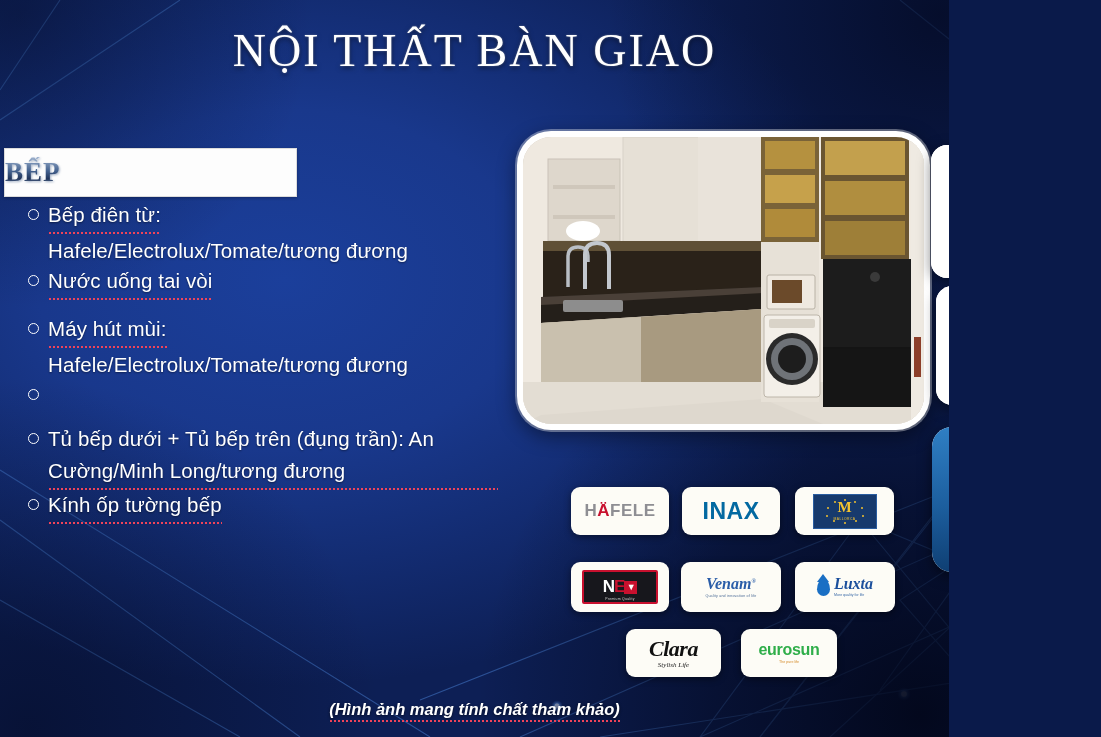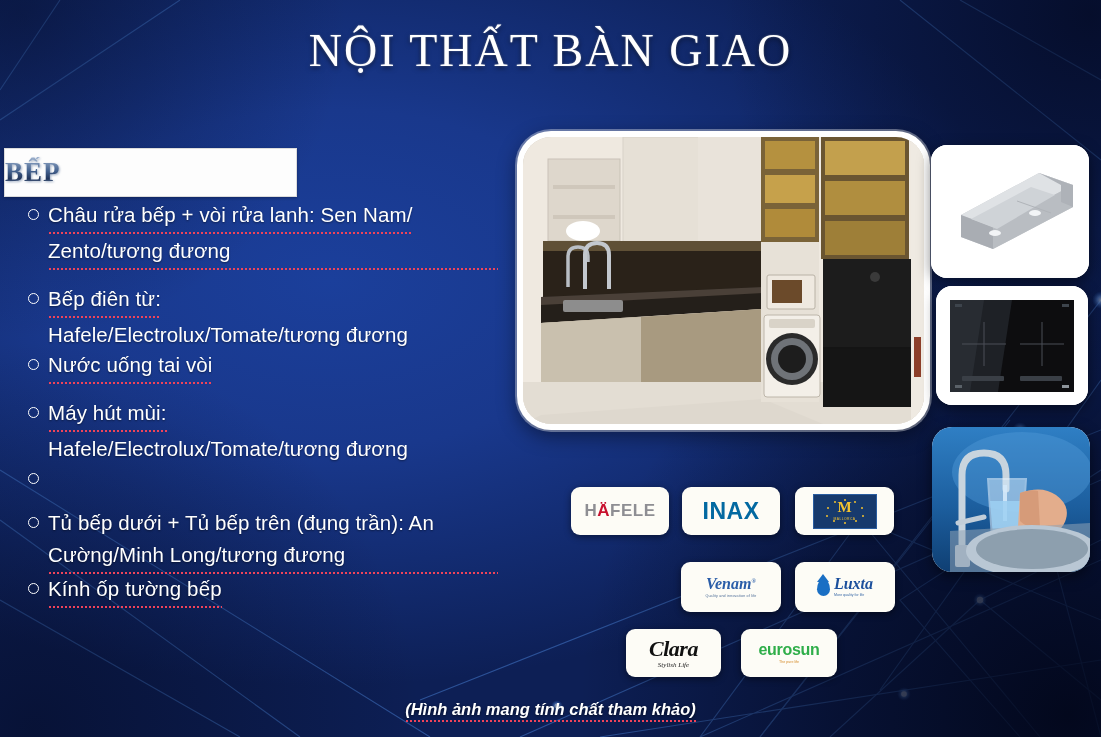--- a/index.html
+++ b/index.html
@@ -2,21 +2,21 @@
 <html><head>
 <meta charset="utf-8">
 <style>
   html,body{margin:0;padding:0;}
   body{
     width:1101px;height:737px;overflow:hidden;
     font-family:"Liberation Sans", sans-serif;
     background:#0a1a4a;
   }
   .slide{
-    position:relative;width:1101px;height:737px;overflow:hidden;
+    position:relative;width:949px;height:737px;overflow:hidden;
     background:
       radial-gradient(ellipse 62% 55% at 30% 38%, #1b3f9b 0%, #19388c 42%, #132c72 70%, #0d1f55 100%),
       linear-gradient(160deg,#0a1438 0%,#10245e 35%,#0b1941 100%);
   }
   
   .vignette{
     position:absolute;inset:0;pointer-events:none;
     background:
       radial-gradient(circle at 97% 97%, rgba(2,6,24,.92) 0%, rgba(2,6,24,.55) 18%, rgba(2,6,24,0) 38%),
       radial-gradient(circle at 3% 99%, rgba(3,8,30,.55) 0%, rgba(3,8,30,0) 30%),
@@ -200,27 +200,20 @@
   <div class="vignette"></div>
 
   <div class="title">NỘI THẤT BÀN GIAO</div>
 
   <div class="bep-box">
     <span class="bep-text">BẾP</span>
   </div>
 
   <div class="bullets">
 
-    <div class="grp">
-      <div class="li">
-        <div class="mark"><i></i></div>
-        <div class="ltxt sq">Châu rửa bếp + vòi rửa lanh: Sen Nam/</div>
-      </div>
-      <div class="ltxt sq noind">Zento/tương đương</div>
-    </div>
 
     <div class="grp">
       <div class="li">
         <div class="mark"><i></i></div>
         <div class="ltxt sq">Bếp điên từ:</div>
       </div>
       <div class="ltxt noind">Hafele/Electrolux/Tomate/tương đương</div>
       <div class="li">
         <div class="mark"><i></i></div>
         <div class="ltxt sq">Nước uống tai vòi</div>
@@ -402,20 +395,26 @@
             <circle cx="12" cy="20" r="1"></circle>
             <circle cx="13" cy="12" r="1"></circle>
           <circle cx="20" cy="6" r="1"></circle>
         </g>
       </svg>
       <span class="mall-m">M</span>
       <span class="mall-sub">MALLORCA</span>
     </div>
   </div>
 
+  <div class="logo logo-row2" id="logo-neo">
+    <div class="neo-box">
+      <span class="neo-t"><span class="n">N</span><span class="e">E</span><span class="neo-sq">▼</span></span>
+      <span class="neo-sub">Premium Quality</span>
+    </div>
+  </div>
 
   <div class="logo logo-row2" id="logo-venam">
     <div class="venam-wrap">
       <div class="venam-t"><span>Venam</span><sup>®</sup></div>
       <div class="venam-sub">Quality and innovation of life</div>
     </div>
   </div>
 
   <div class="logo logo-row2" id="logo-luxta">
     <div class="luxta-wrap">

